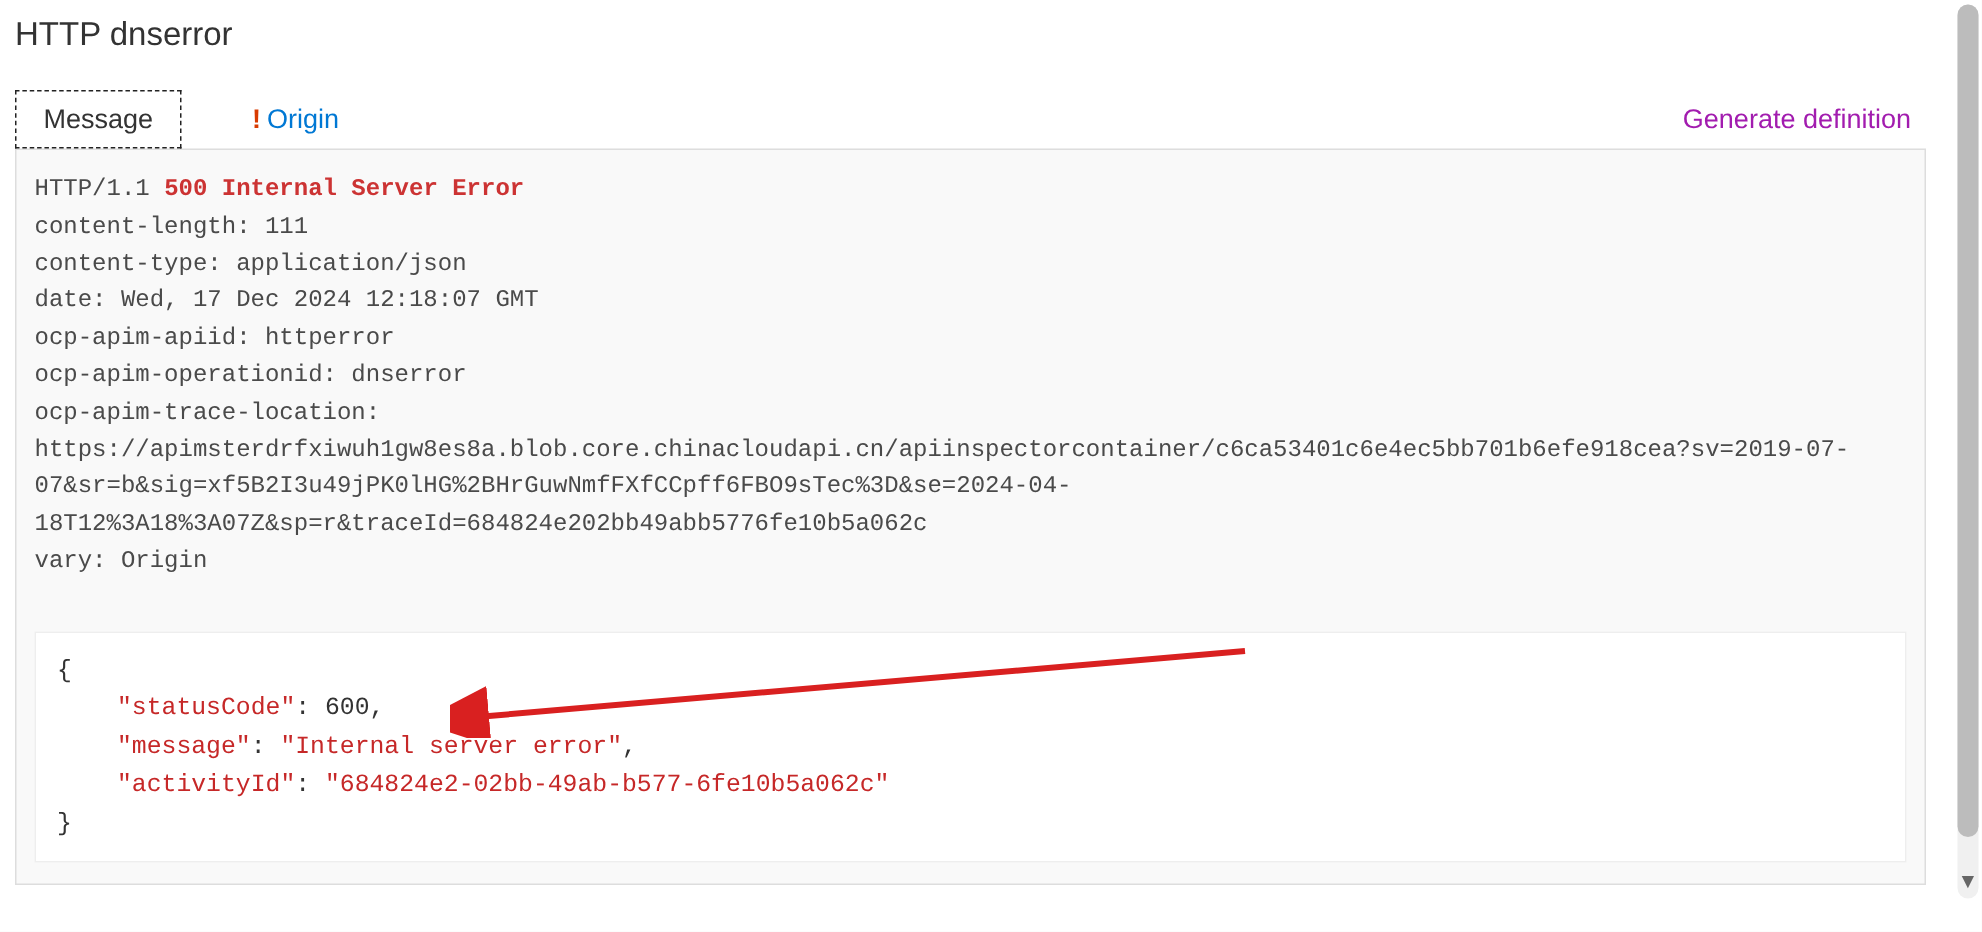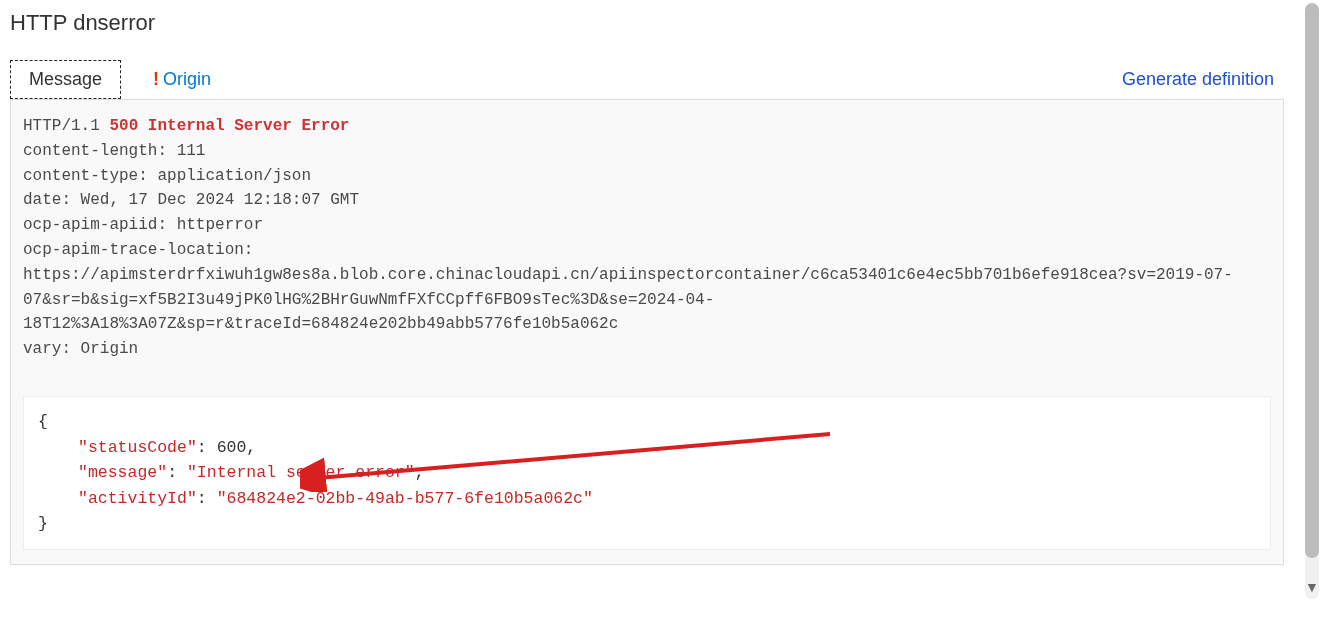--- a/index.html
+++ b/index.html
@@ -27,21 +27,21 @@
     }
     .tab-row {
       display: flex;
       align-items: center;
       justify-content: space-between;
       border-bottom: 1px solid transparent;
     }
     .tabs-left {
       display: flex;
       align-items: center;
-      gap: 14px;
+      gap: 29px;
     }
     .tab {
       padding: 8px 18px;
       font-size: 18px;
       cursor: pointer;
     }
     .tab-active {
       border: 1px dashed #222;
       color: #333333;
       position: relative;
@@ -50,21 +50,21 @@
       color: #0078d4;
       display: inline-flex;
       align-items: baseline;
       gap: 4px;
     }
     .tab-trace .bang {
       color: #d83b01;
       font-weight: 700;
     }
     .gen-link {
-      color: #1d4ed8;
+      color: #a21caf;
       font-size: 18px;
       cursor: pointer;
       padding-right: 10px;
     }
     .response-box {
       border: 1px solid #dddddd;
       background: #f9f9f9;
       padding: 14px 12px 14px 12px;
       margin-top: -1px;
     }
@@ -166,20 +166,21 @@
 
   <div class="response-box">
     <div class="headers">
       <div>
         <span>HTTP/1.1 </span><span class="status-bold">500 Internal Server Error</span>
       </div>
       <div>content-length: 111</div>
       <div>content-type: application/json</div>
       <div>date: Wed, 17 Dec 2024 12:18:07 GMT</div>
       <div>ocp-apim-apiid: httperror</div>
+      <div>ocp-apim-operationid: dnserror</div>
       <div>ocp-apim-trace-location: https://apimsterdrfxiwuh1gw8es8a.blob.core.chinacloudapi.cn/apiinspectorcontainer/c6ca53401c6e4ec5bb701b6efe918cea?sv=2019-07-07&amp;sr=b&amp;sig=xf5B2I3u49jPK0lHG%2BHrGuwNmfFXfCCpff6FBO9sTec%3D&amp;se=2024-04-18T12%3A18%3A07Z&amp;sp=r&amp;traceId=684824e202bb49abb5776fe10b5a062c</div>
       <div>vary: Origin</div>
     </div>
 
     <div class="json-box">
       <div><span class="json-punc">{</span></div>
       <div class="indent">
         <span class="json-key">"statusCode"</span><span class="json-punc">: </span><span class="json-num">600</span><span class="json-punc">,</span>
       </div>
       <div class="indent">

